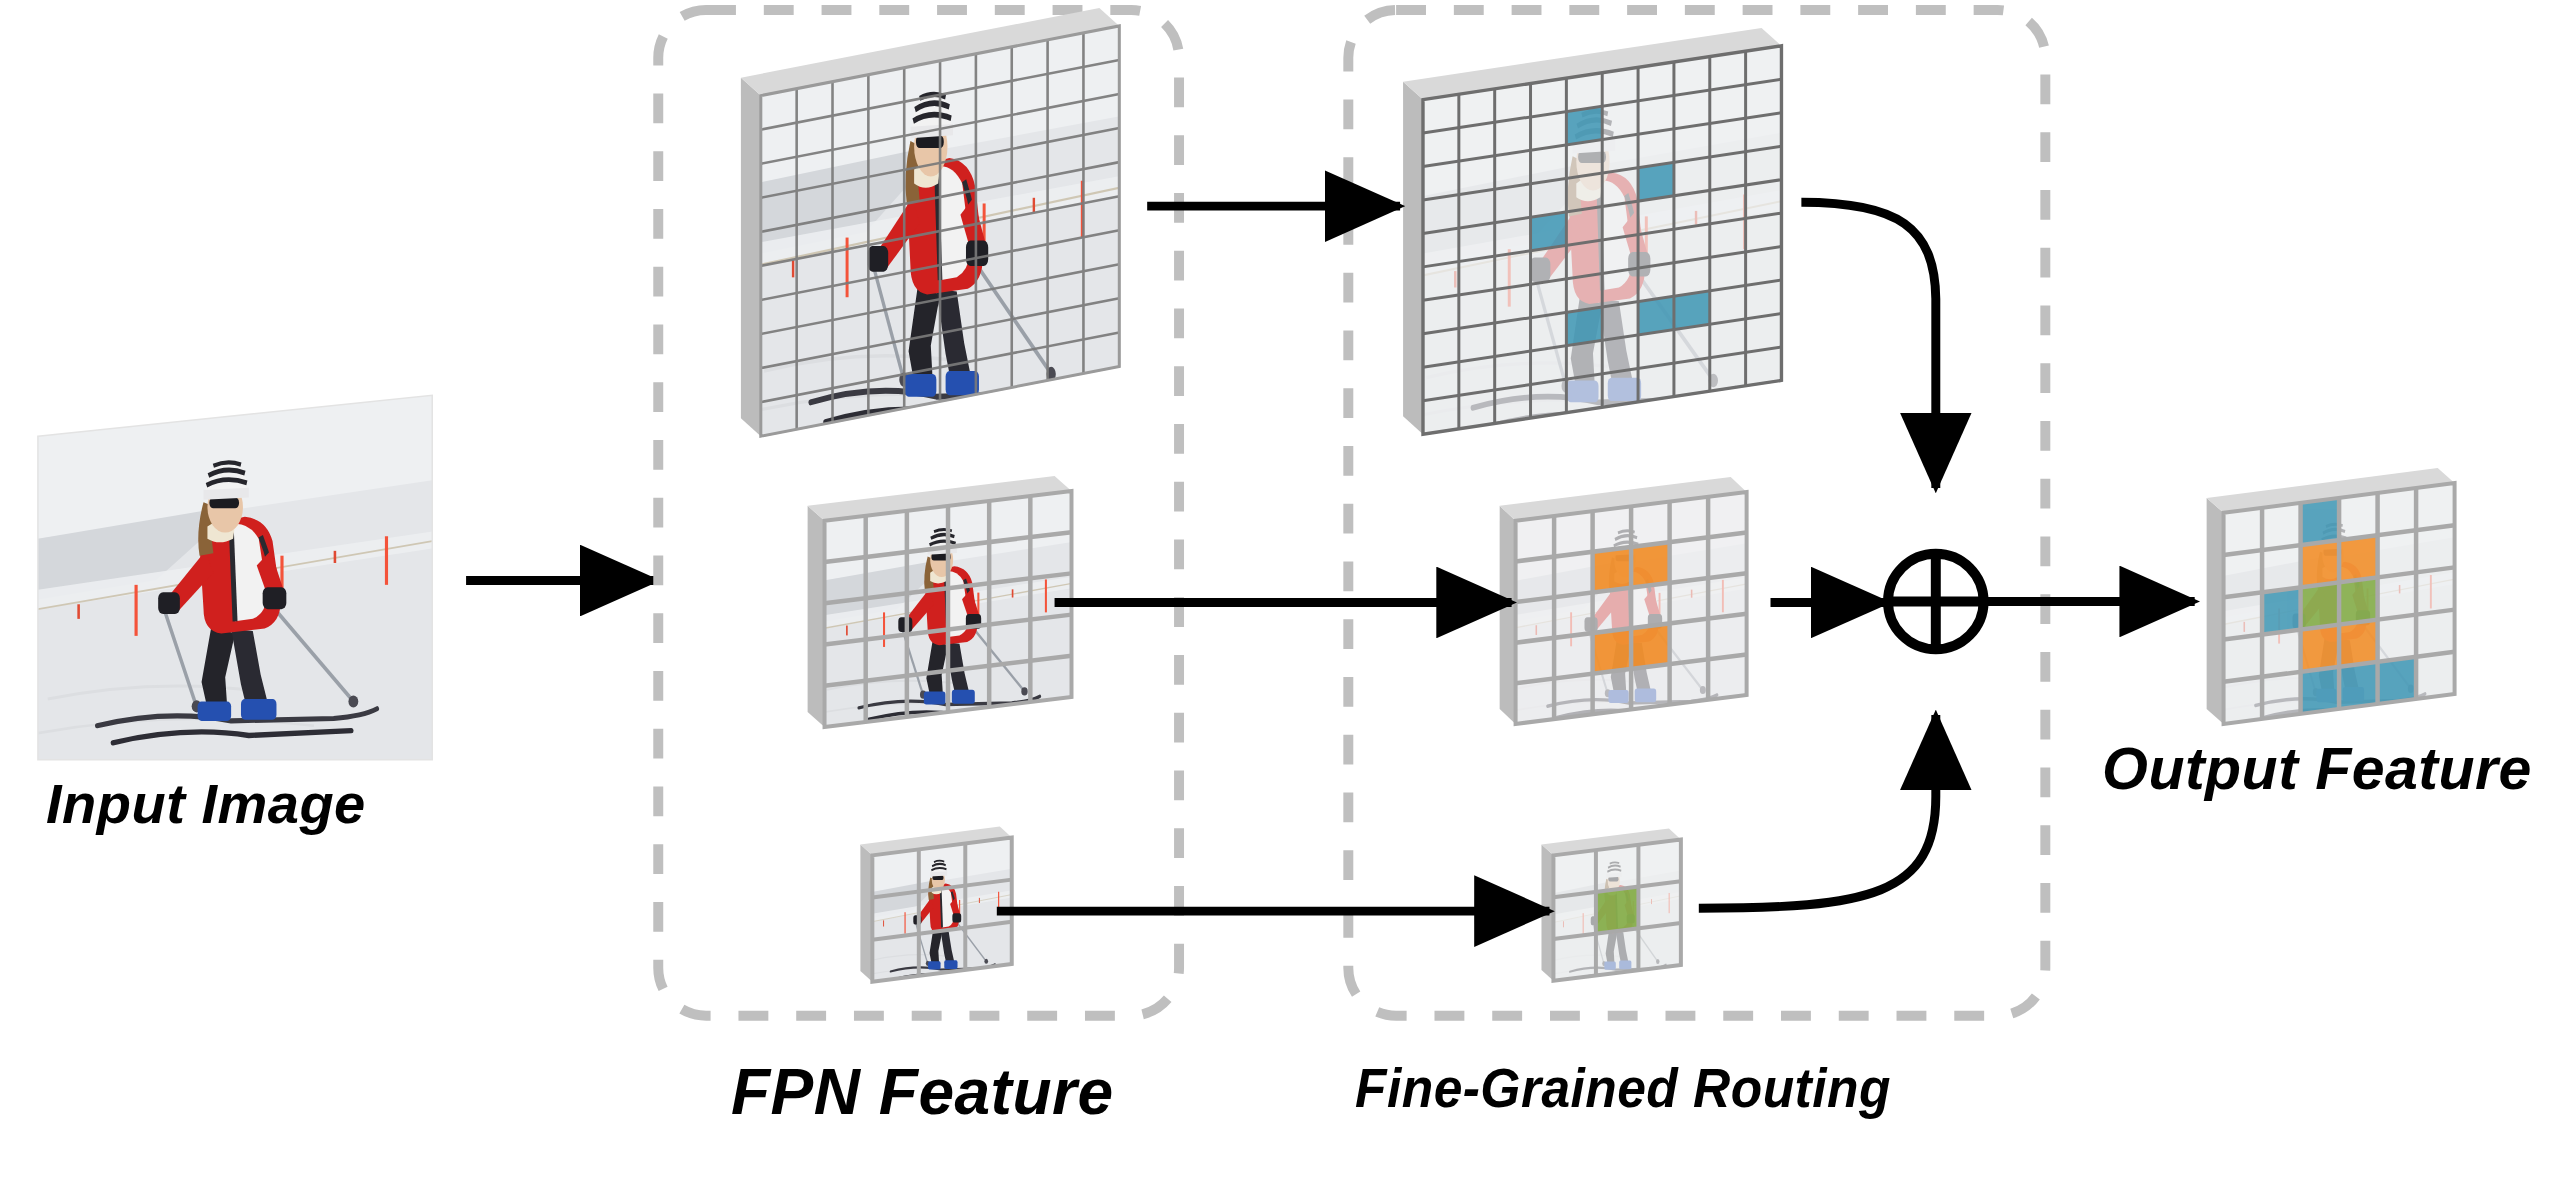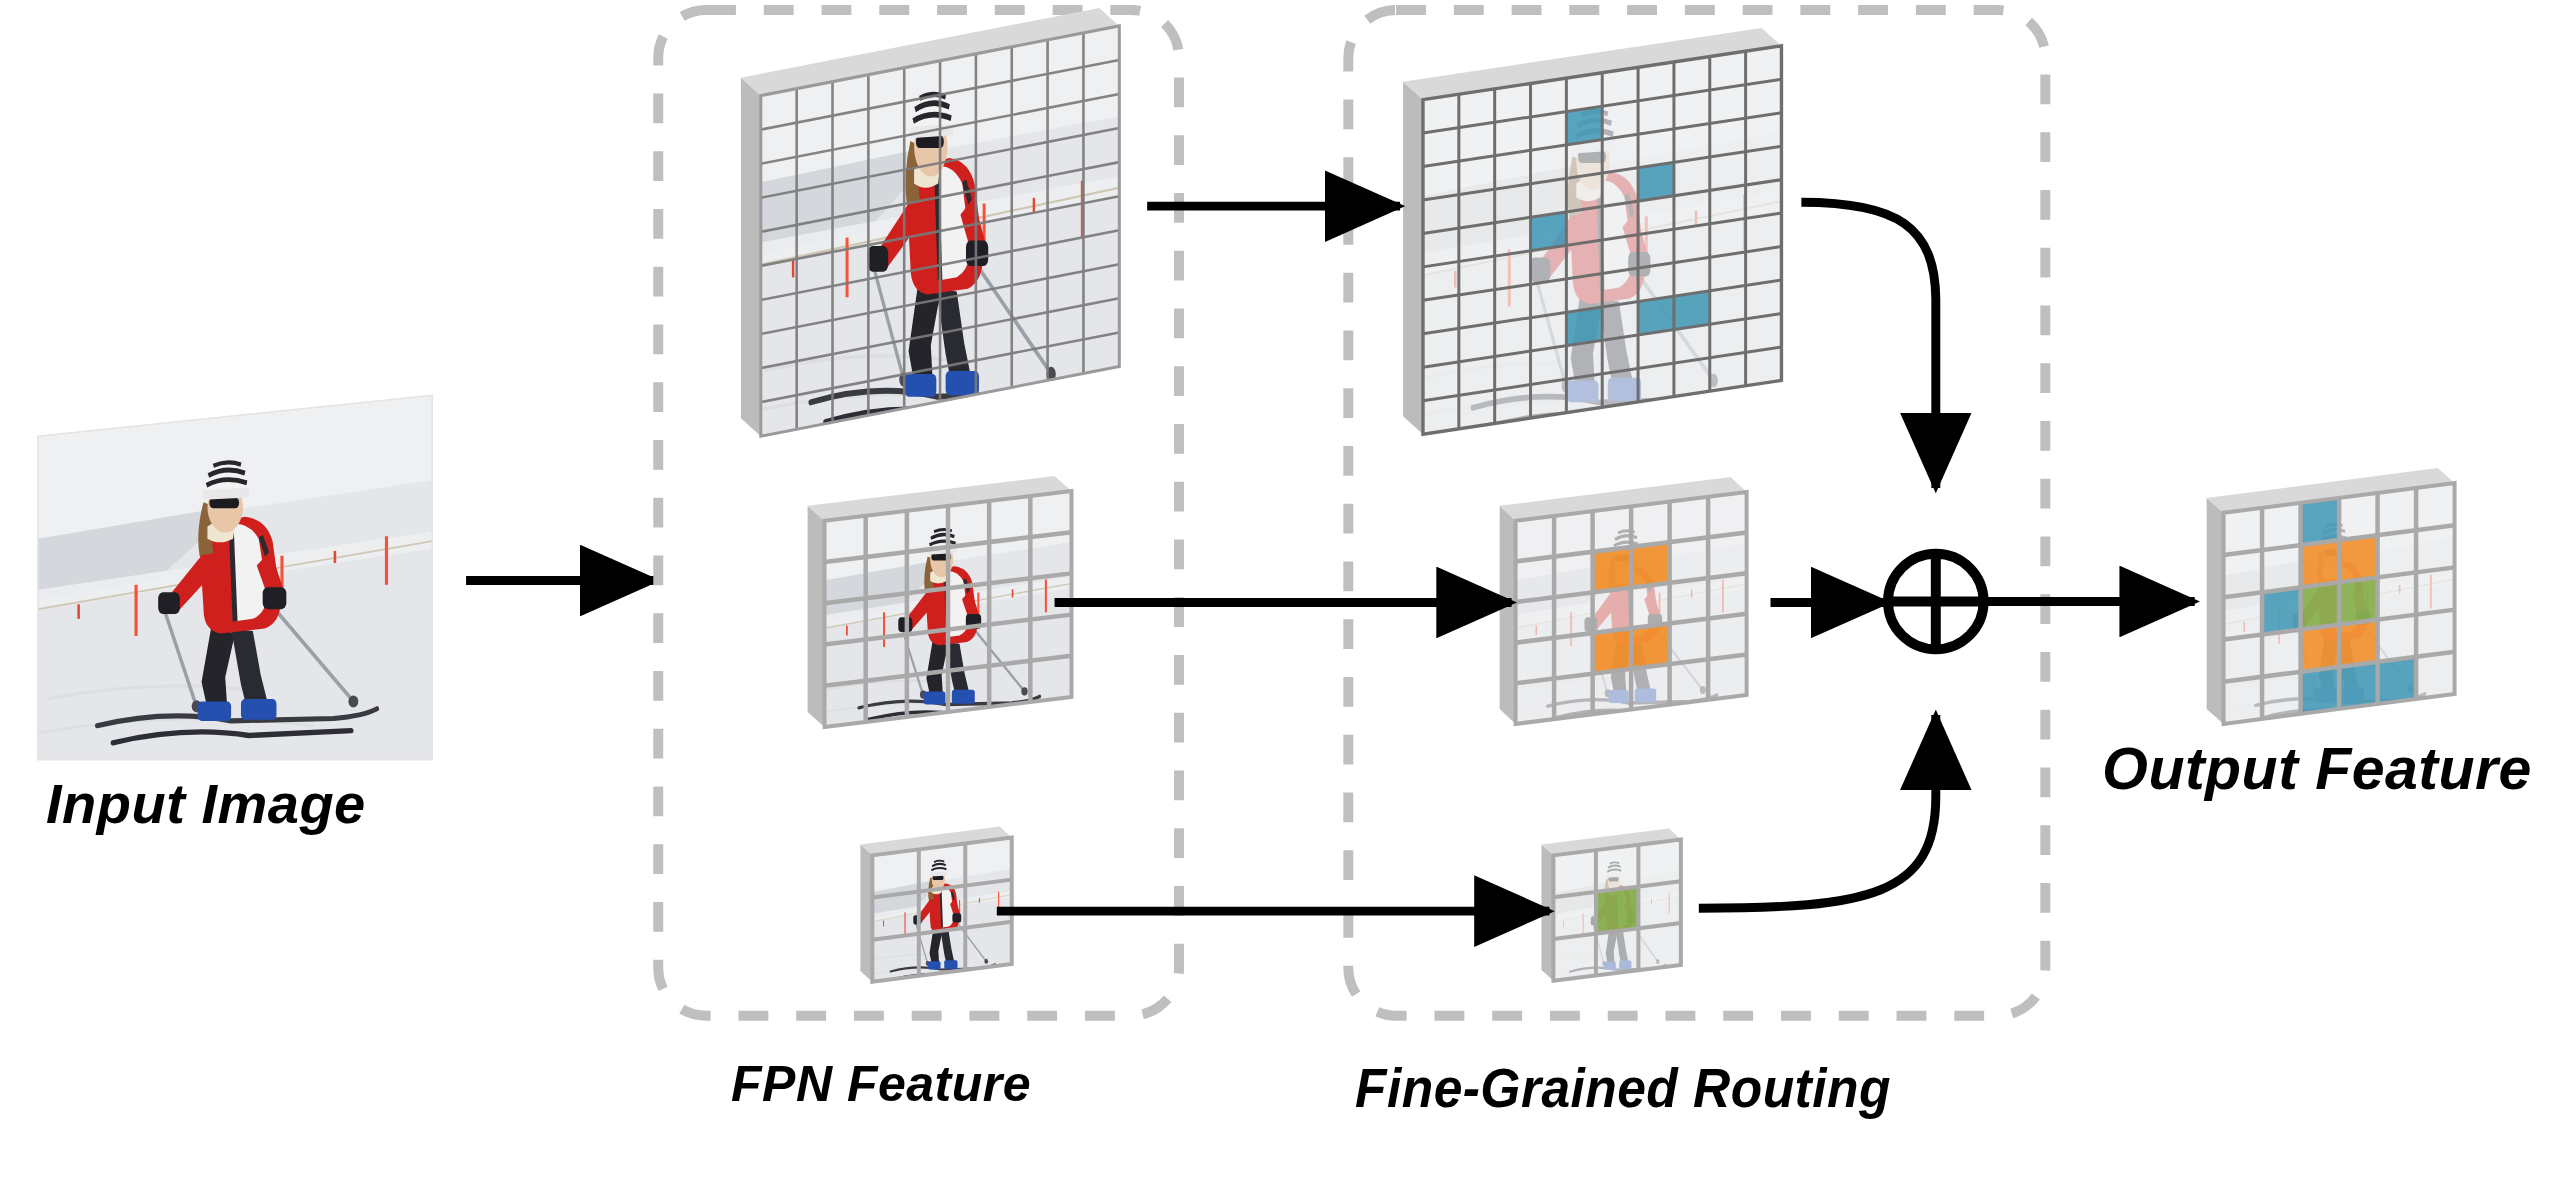--- a/index.html
+++ b/index.html
@@ -29,21 +29,21 @@
   .caption {
     position: absolute;
     font-family: "Liberation Sans", sans-serif;
     font-weight: bold;
     font-style: italic;
     color: #000000;
     white-space: nowrap;
     letter-spacing: 0.5px;
   }
   #cap-input    { left: 30px;   top: 771px;  font-size: 56px; }
-  #cap-fpn      { left: 715px;  top: 1055px; font-size: 50px; }
+  #cap-fpn      { left: 715px;  top: 1055px; font-size: 64px; }
   #cap-routing  { left: 1339px; top: 1055px; font-size: 56px; transform: scaleX(0.92); transform-origin: left top; }
   #cap-output   { left: 2086px; top: 735px;  font-size: 59px; }
 </style>
 </head>
 <body>
 
 <div id="stage">
 
   <svg class="svg-layer" viewBox="0 0 2587 1187" xmlns="http://www.w3.org/2000/svg">
     <defs>

